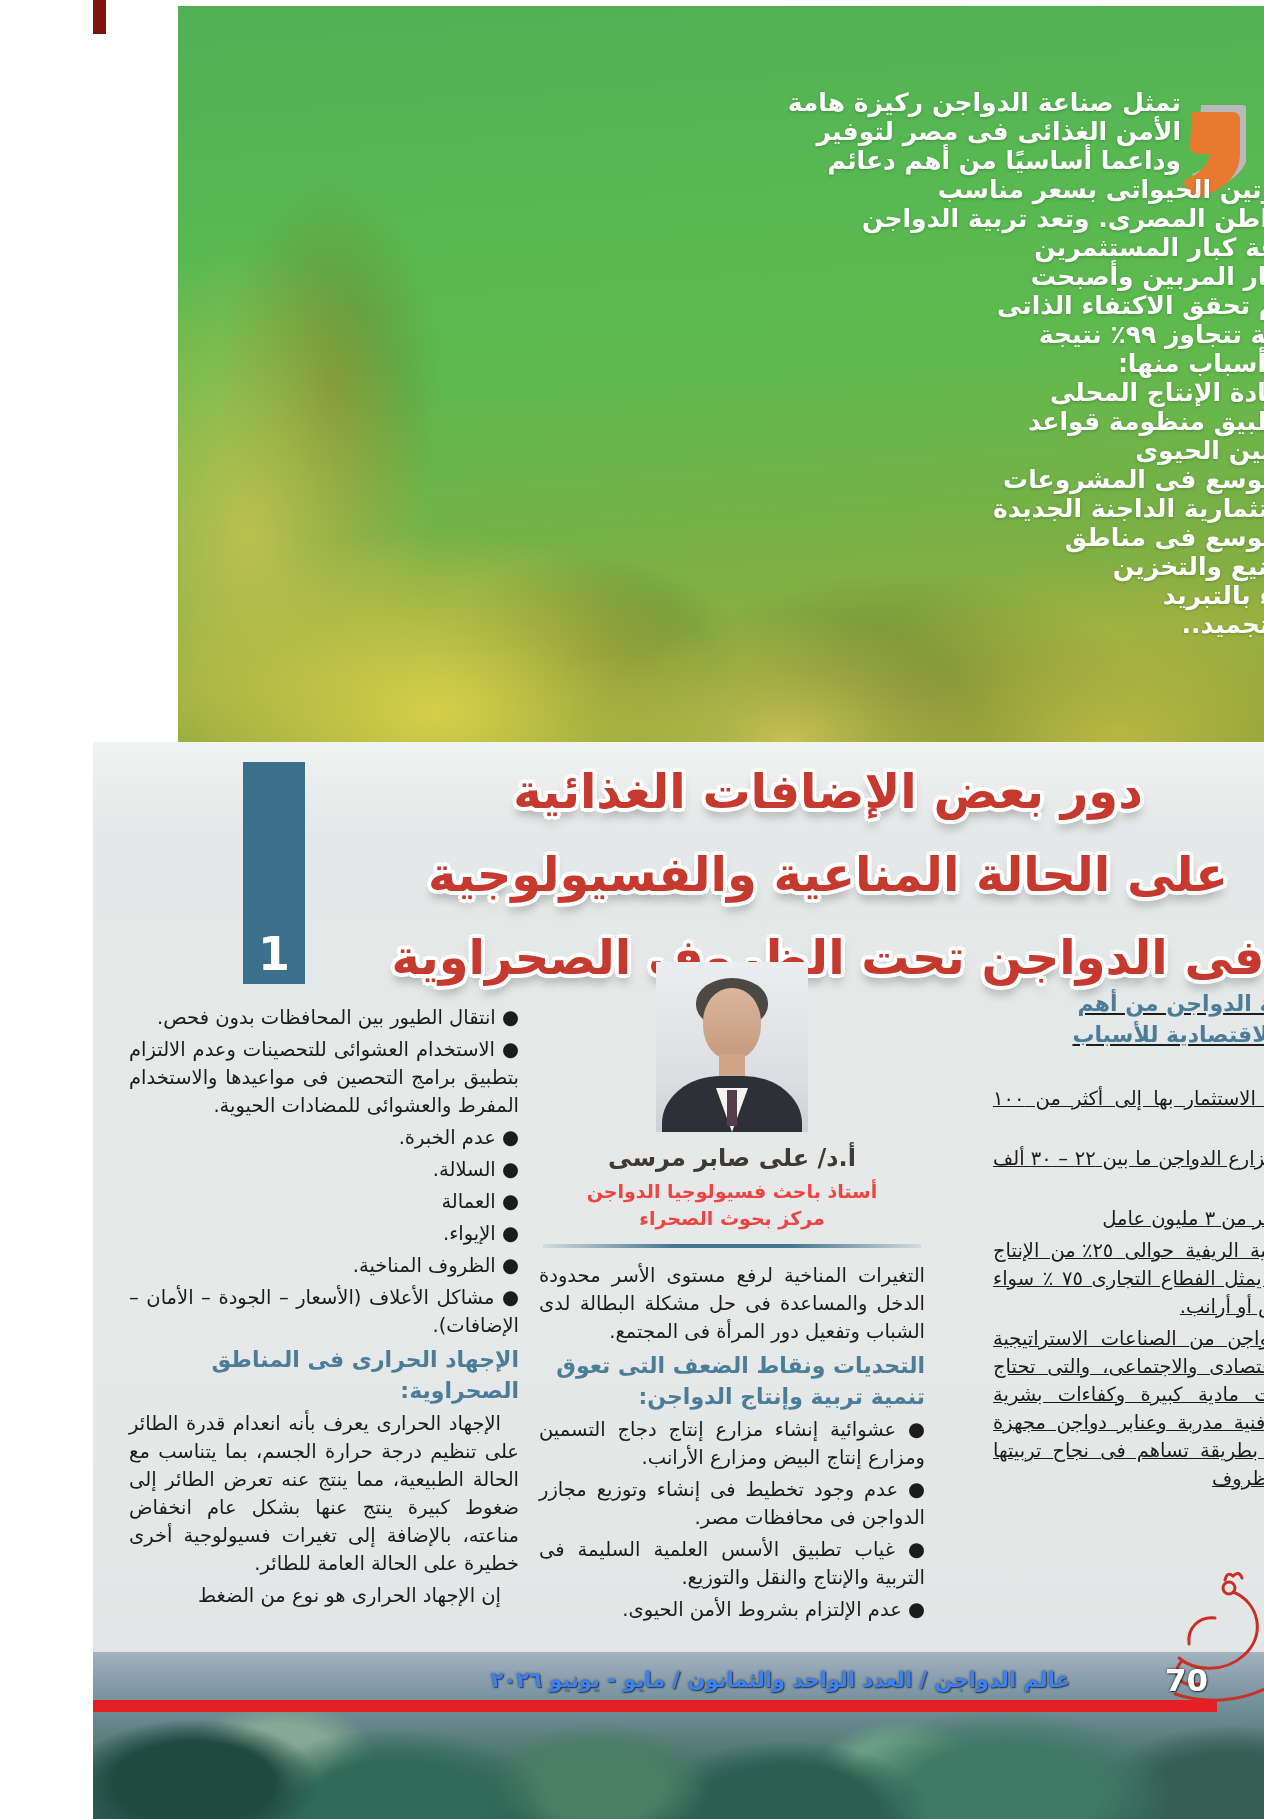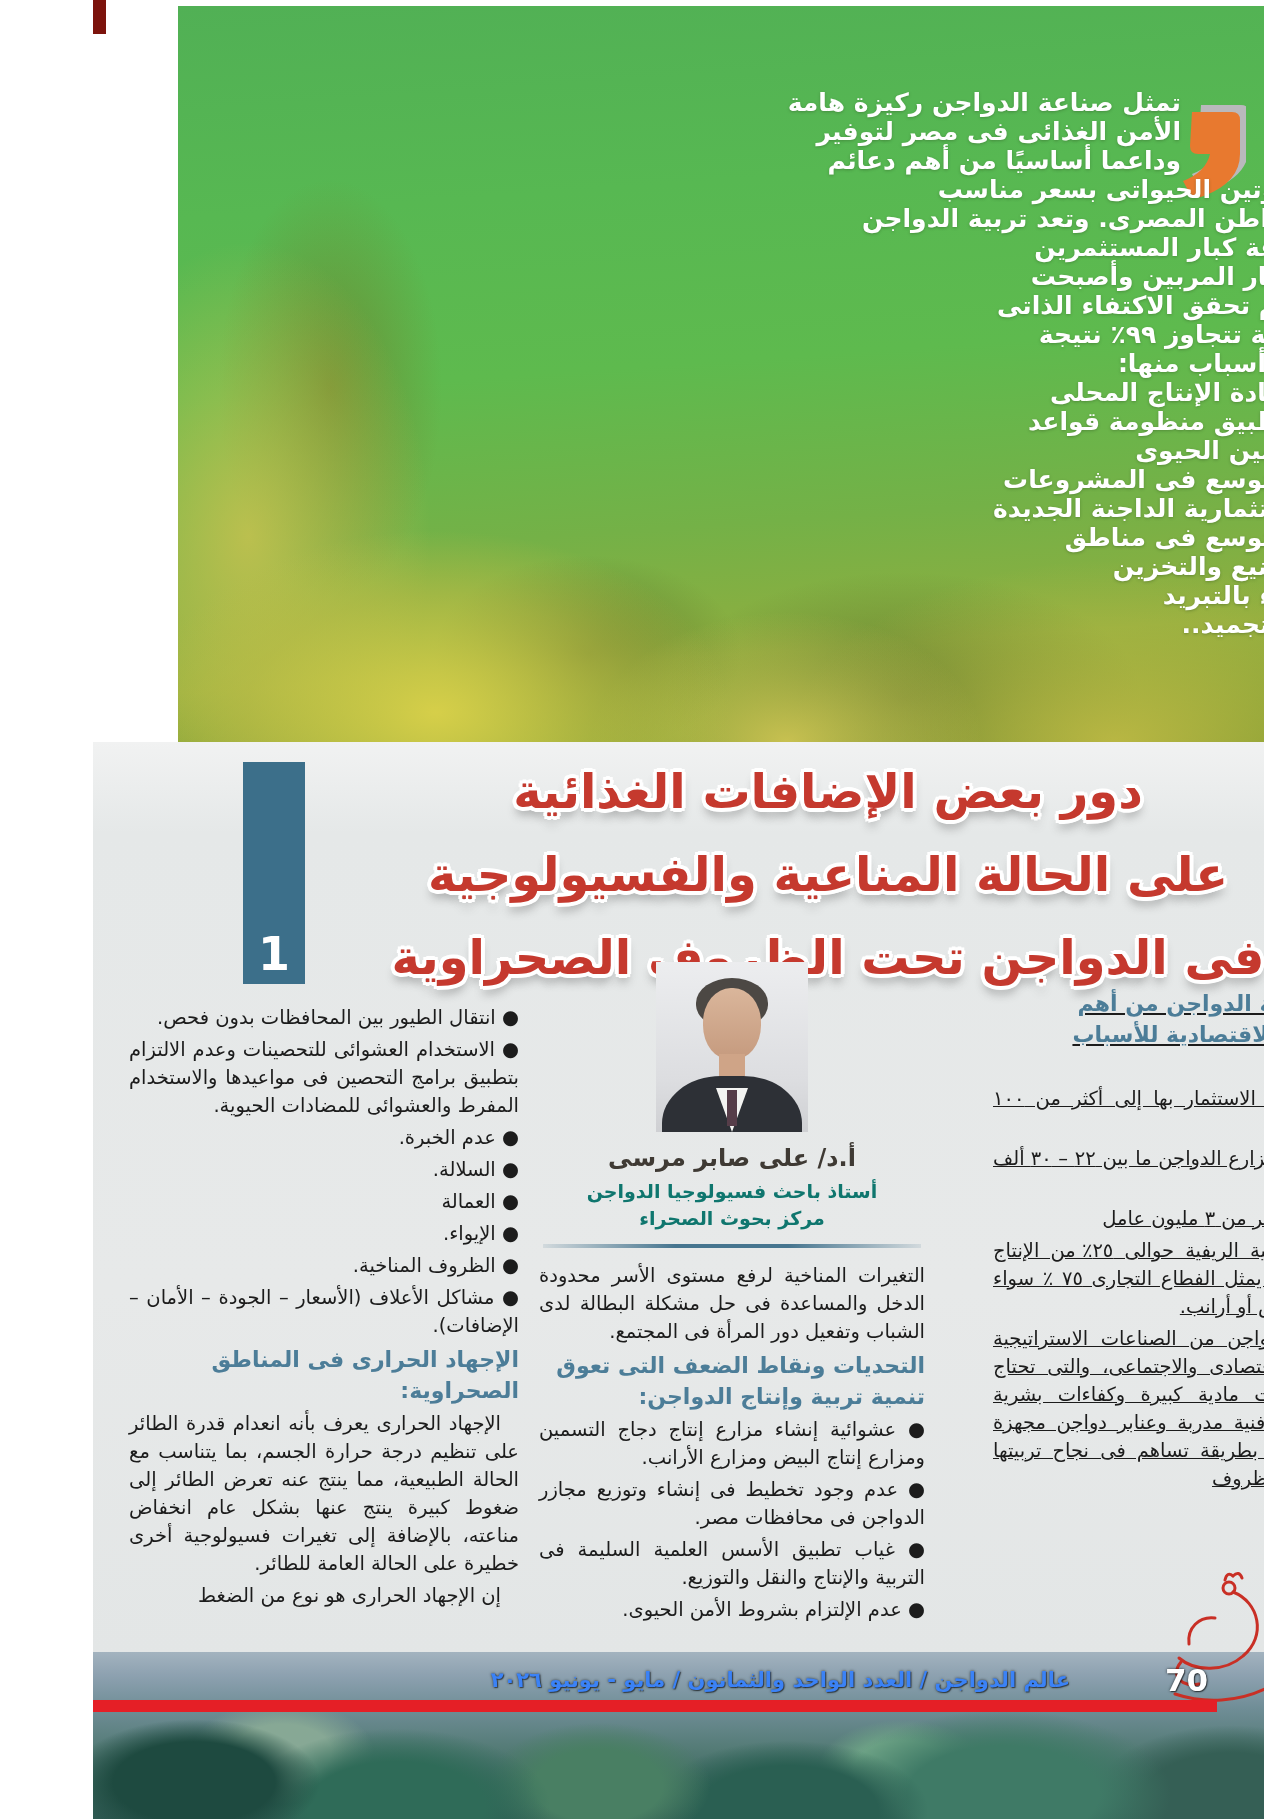--- a/index.html
+++ b/index.html
@@ -55,21 +55,21 @@
   .ap-hair{position:absolute;top:16px;left:40px;width:72px;height:50px;border-radius:50% 50% 46% 46%;background:#4c4844;}
   .ap-face{position:absolute;top:26px;left:47px;width:58px;height:72px;border-radius:48%;
     background:linear-gradient(#dab69b,#c59a7e);}
   .ap-neck{position:absolute;top:92px;left:63px;width:26px;height:26px;background:#cfa487;}
   .ap-suit{position:absolute;bottom:-10px;left:6px;width:140px;height:66px;
     border-radius:42% 42% 0 0/72% 72% 0 0;background:#2d3036;}
   .ap-shirt{position:absolute;bottom:0;left:60px;width:32px;height:44px;background:#f3f3f1;
     clip-path:polygon(0 0,100% 0,50% 100%);}
   .ap-tie{position:absolute;bottom:6px;left:71px;width:10px;height:36px;background:#563d49;}
   .author-name{font-weight:bold;font-size:24px;color:#3f3a34;text-align:center;margin:0 0 6px 0;}
-  .author-title{font-weight:bold;font-size:19px;color:#0f766e;text-align:center;line-height:27px;}
+  .author-title{font-weight:bold;font-size:19px;color:#ef4444;text-align:center;line-height:27px;}
   .sep-line{height:4px;margin:12px 4px 14px 4px;
     background:linear-gradient(to left, rgba(92,130,152,.15), #46758f 35%, #46758f 65%, rgba(92,130,152,.15));}
 
   
   .sea{position:absolute;left:0;top:1652px;width:1264px;height:167px;
     background:
       radial-gradient(180px 90px at 8% 78%, #1e4a40 0 45%, rgba(30,74,64,0) 70%),
       radial-gradient(220px 110px at 24% 92%, #2f6b58 0 40%, rgba(47,107,88,0) 70%),
       radial-gradient(160px 90px at 40% 80%, #497f63 0 40%, rgba(73,127,99,0) 70%),
       radial-gradient(200px 100px at 55% 95%, #2a5f52 0 45%, rgba(42,95,82,0) 70%),

